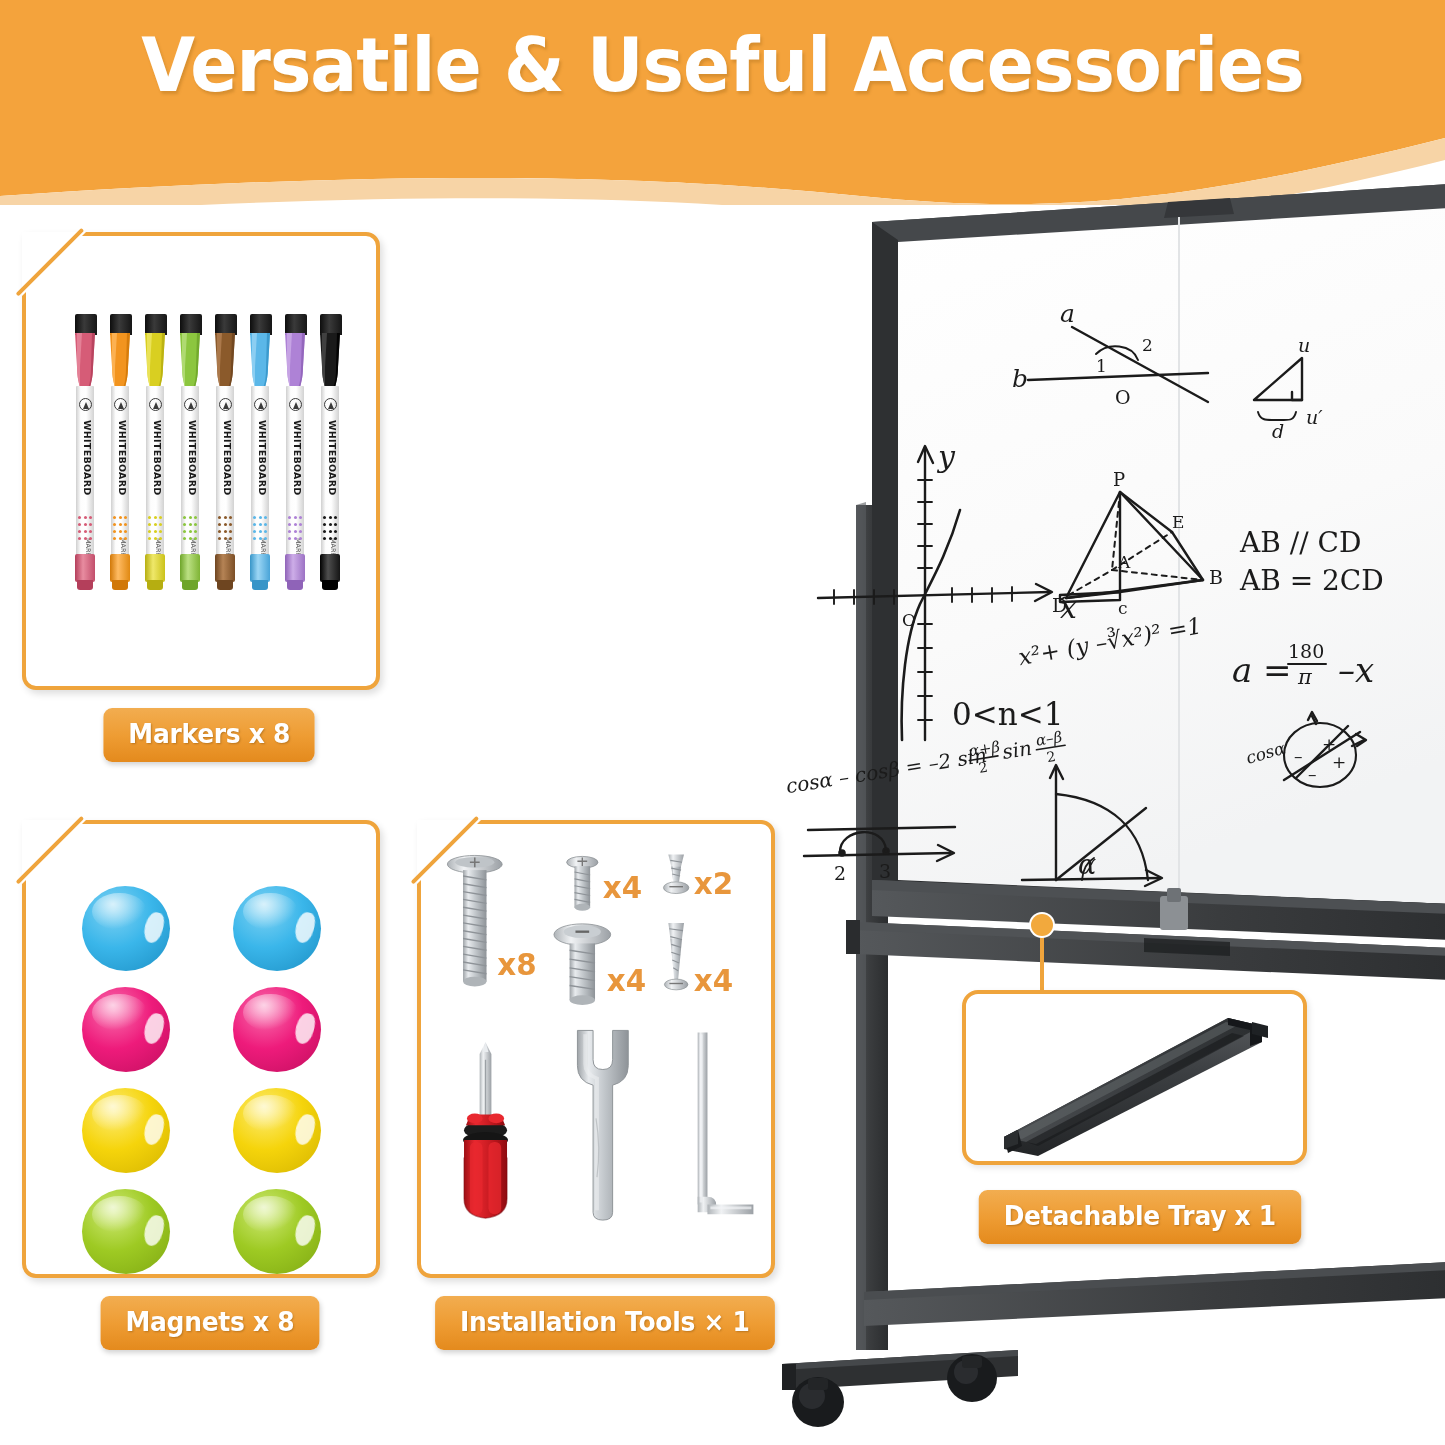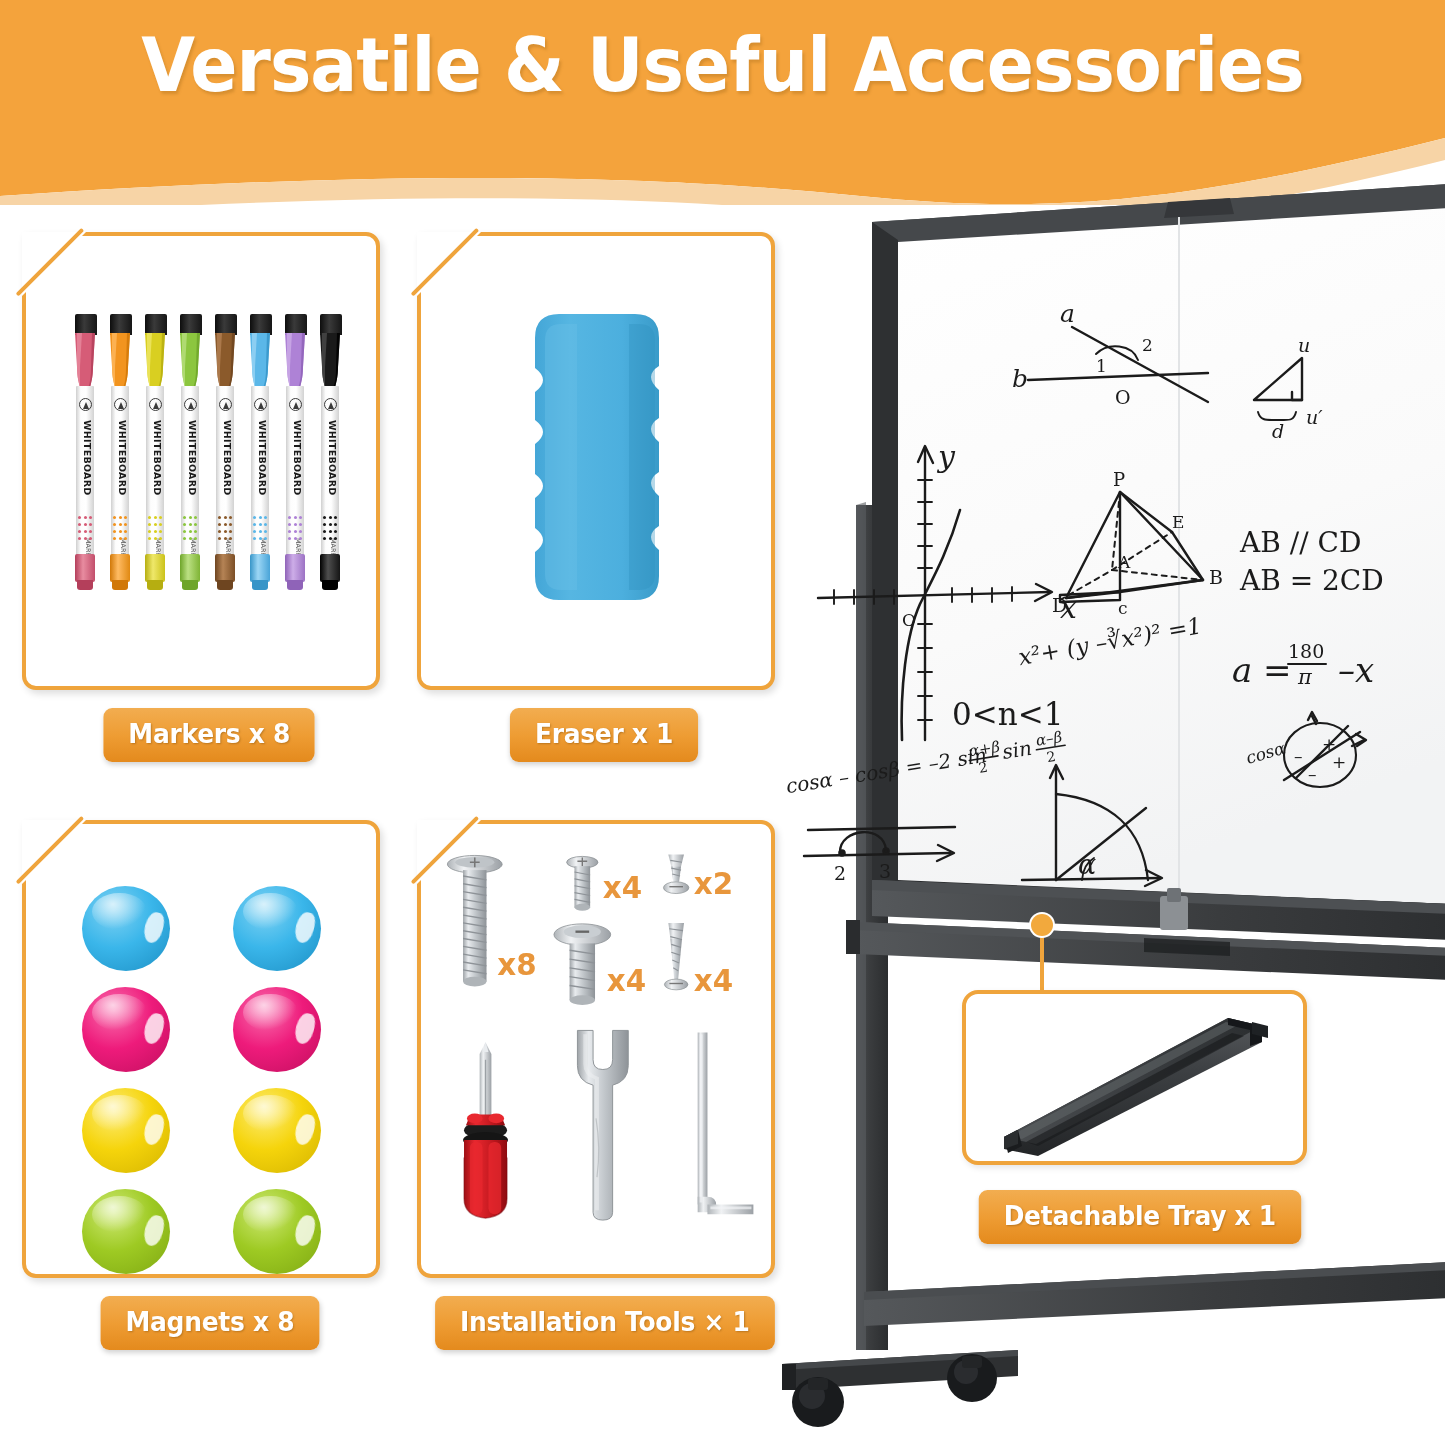--- a/index.html
+++ b/index.html
@@ -400,45 +400,20 @@
             <div class="mk-end" style="background:linear-gradient(90deg,#000,#4E4E4E 40%,#151515);"></div>
             <div class="mk-end2" style="background:#000"></div>
           </div>
 
         </div>
       </div>
     </div>
     <div class="pill">Markers x 8</div>
   </div>
 
-  <div class="accessory-cell" style="left:395px;top:0;width:375px;">
-    <div class="card" style="width:358px;height:458px;">
-      <div class="card-body">
-        <svg id="eraser-shape" width="170" height="300" viewBox="0 0 170 300">
-          <defs>
-            <linearGradient id="eg" x1="0" y1="0" x2="1" y2="0">
-              <stop offset="0" stop-color="#44A6D7"></stop>
-              <stop offset="28%" stop-color="#56B6E2"></stop>
-              <stop offset="70%" stop-color="#4CAFDE"></stop>
-              <stop offset="100%" stop-color="#3A9BC9"></stop>
-            </linearGradient>
-          </defs>
-          <path d="M24,30 Q24,6 48,6 H124 Q148,6 148,30
-                   L148,58 Q132,68 148,82 L148,110 Q132,120 148,134
-                   L148,164 Q132,174 148,188 L148,218 Q132,228 148,242
-                   L148,268 Q148,292 124,292 H48 Q24,292 24,268
-                   L24,244 Q40,232 24,220 L24,190 Q40,178 24,166
-                   L24,136 Q40,124 24,112 L24,84 Q40,72 24,60 Z" fill="url(#eg)"></path>
-          <path d="M34,32 Q34,16 50,16 H66 L66,282 H50 Q34,282 34,266 Z" fill="#68BFE6" opacity=".45"></path>
-          <path d="M128,16 Q144,16 144,32 L144,266 Q144,282 128,282 L118,282 L118,16 Z" fill="#2F8FBD" opacity=".35"></path>
-        </svg>
-      </div>
-    </div>
-    <div class="pill">Eraser x 1</div>
-  </div>
 
   <div class="accessory-cell" style="left:0;top:588px;width:375px;">
     <div class="card" style="width:358px;height:458px;">
       <div class="card-body">
         <div id="magnets-group">
           <div class="magnet" style="background:radial-gradient(circle at 36% 28%,#7FD2F3 0%,#3AB6EA 46%,#1C8FC4 100%);">
             <span class="gloss-a"></span>
               <span class="gloss-b"></span>
             </div>
           <div class="magnet" style="background:radial-gradient(circle at 36% 28%,#7FD2F3 0%,#3AB6EA 46%,#1C8FC4 100%);">

